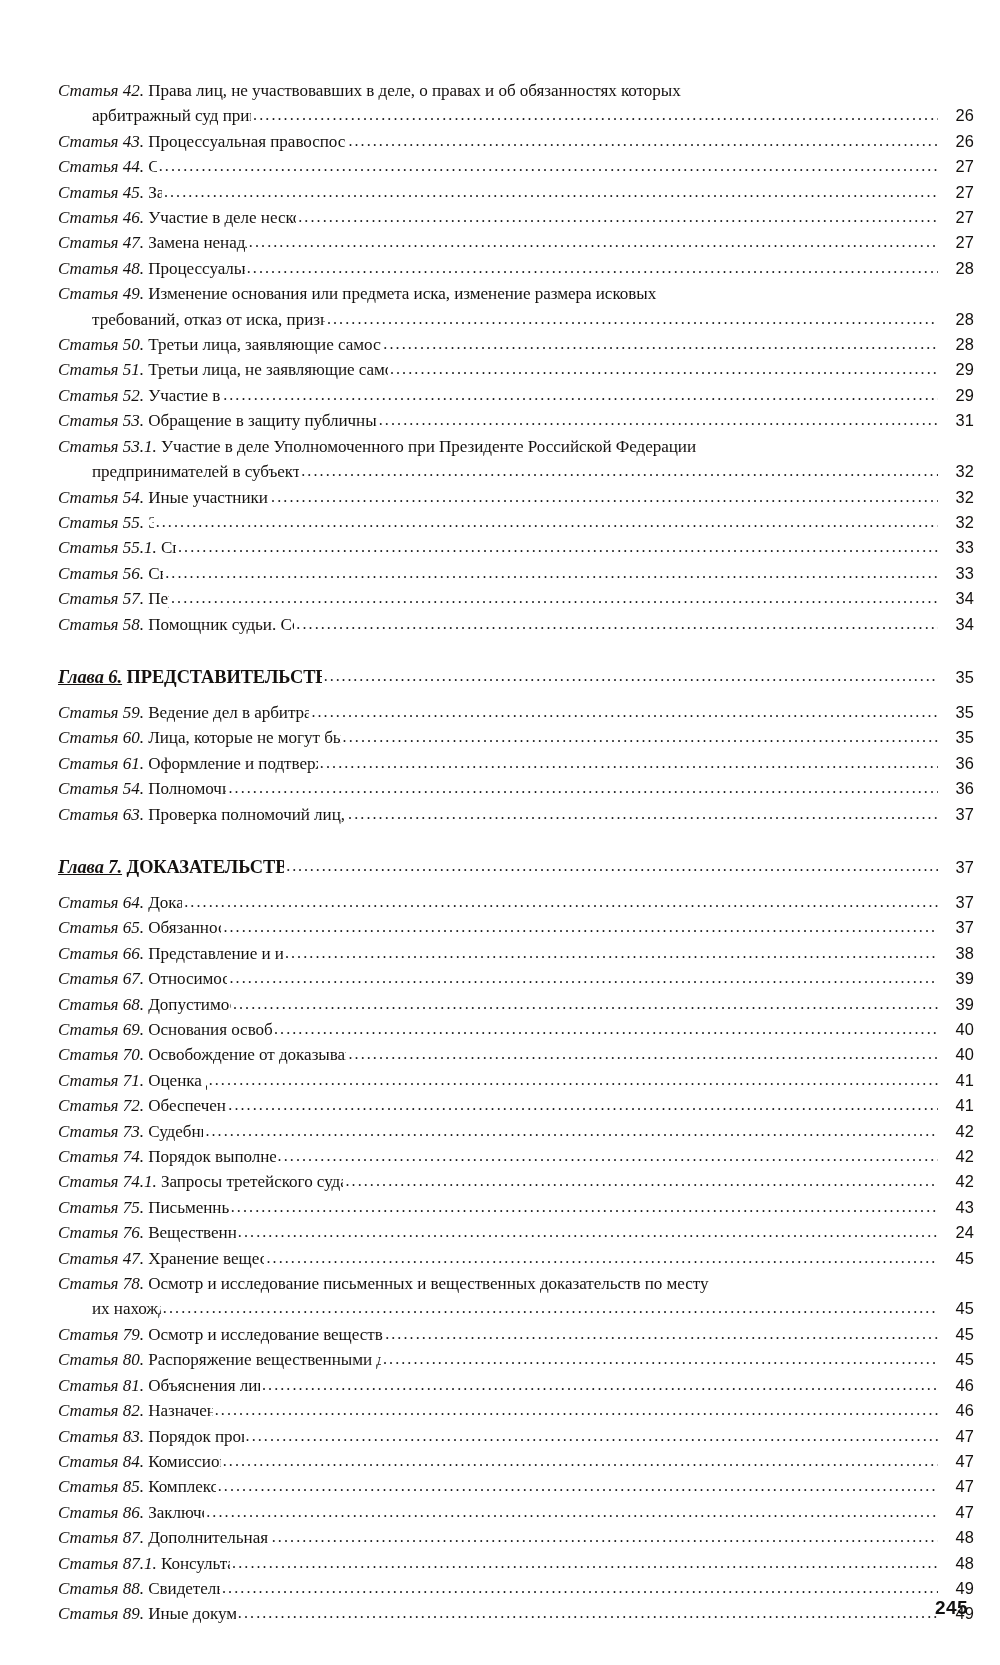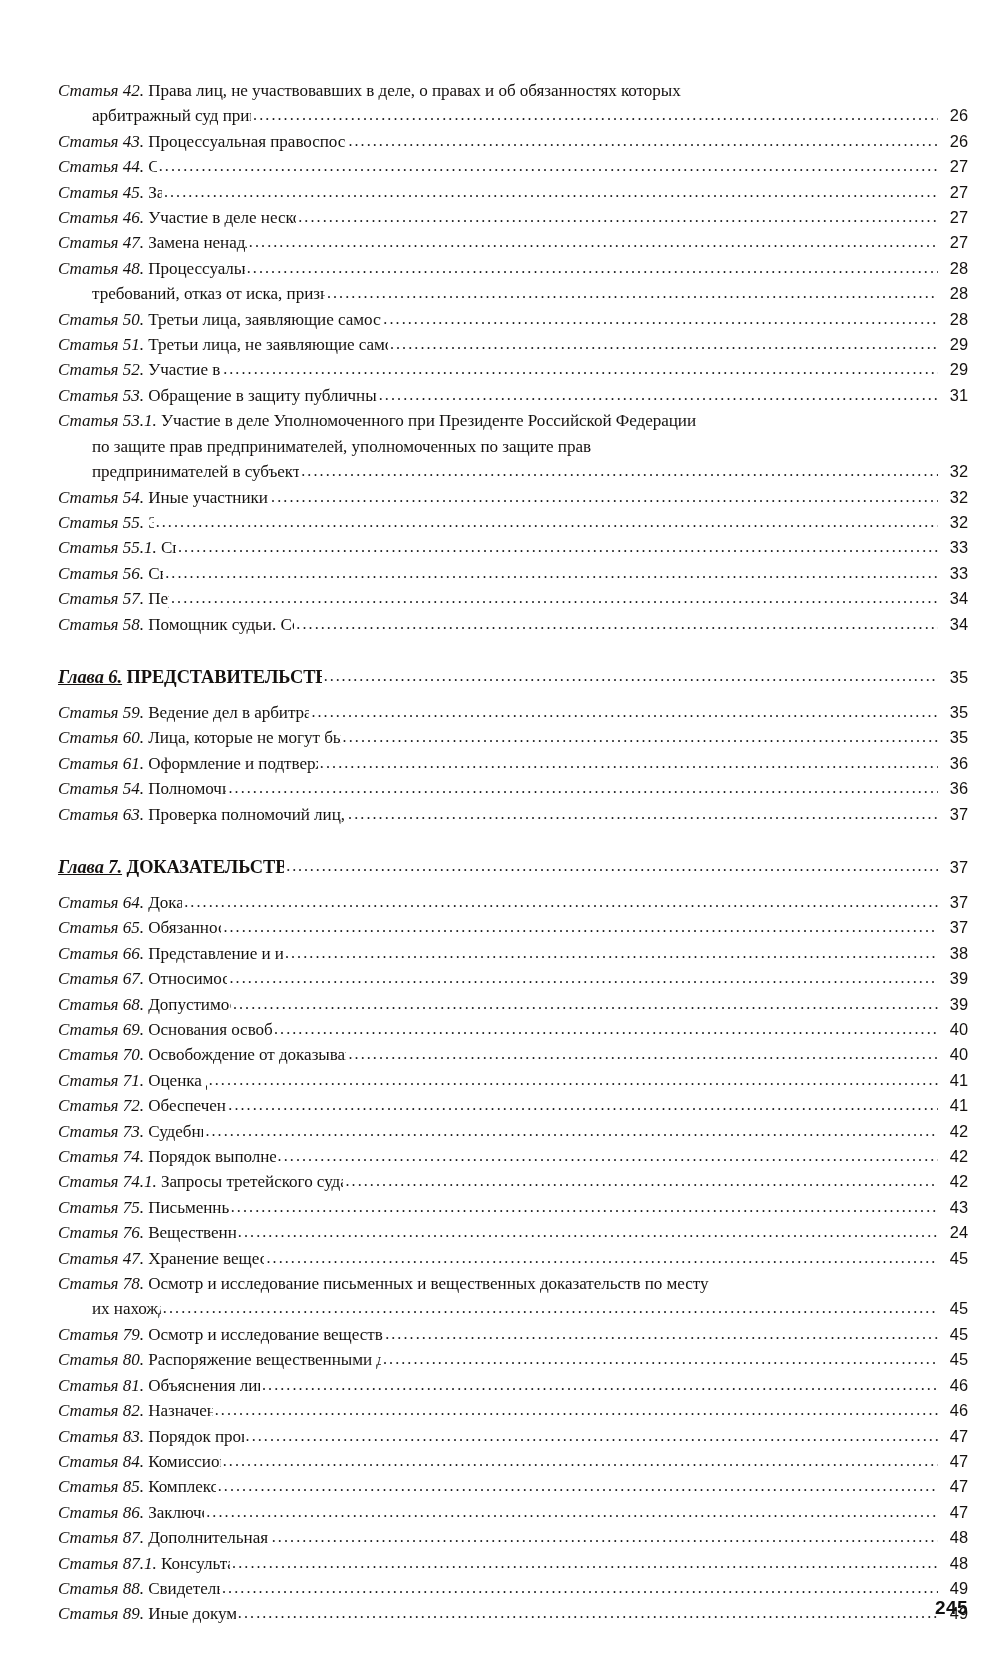--- a/index.html
+++ b/index.html
@@ -57,21 +57,21 @@
     color: #1a1a1a;
     letter-spacing: 2.1px;
     font-size: 16px;
   }
   .entry .leader::after {
     content: "........................................................................................................................................................................................................";
   }
 
   .entry .page {
     flex: 0 0 auto;
-    text-align: center;
+    text-align: right;
     min-width: 30px;
     padding-left: 5px;
     font-family: "Liberation Sans", "DejaVu Sans", sans-serif;
     font-size: 16.4px;
     letter-spacing: 0.1px;
   }
 
   
   .art-no {
     font-style: italic;
@@ -171,20 +171,23 @@
       <div class="entry">
         <span class="label"><span class="art-no">Статья 47.</span> <span class="art-title">Замена ненадлежащего ответчика</span></span>
         <span class="leader"></span>
         <span class="page">27</span>
       </div>
       <div class="entry">
         <span class="label"><span class="art-no">Статья 48.</span> <span class="art-title">Процессуальное правопреемство</span></span>
         <span class="leader"></span>
         <span class="page">28</span>
       </div>
+      <div class="entry cont-first">
+        <span class="label"><span class="art-no">Статья 49.</span> <span class="art-title">Изменение основания или предмета иска, изменение размера исковых</span></span>
+      </div>
       <div class="entry cont-rest">
         <span class="label">требований, отказ от иска, признание иска, мировое соглашение</span>
         <span class="leader"></span>
         <span class="page">28</span>
       </div>
       <div class="entry">
         <span class="label"><span class="art-no">Статья 50.</span> <span class="art-title">Третьи лица, заявляющие самостоятельные требования относительно предмета спора</span></span>
         <span class="leader"></span>
         <span class="page">28</span>
       </div>
@@ -198,23 +201,20 @@
         <span class="leader"></span>
         <span class="page">29</span>
       </div>
       <div class="entry">
         <span class="label"><span class="art-no">Статья 53.</span> <span class="art-title">Обращение в защиту публичных интересов, прав и законных интересов других лиц</span></span>
         <span class="leader"></span>
         <span class="page">31</span>
       </div>
       <div class="entry cont-first">
         <span class="label"><span class="art-no">Статья 53.1.</span> <span class="art-title">Участие в деле Уполномоченного при Президенте Российской Федерации</span></span>
-      </div>
-      <div class="entry cont-first cont-rest">
-        <span class="label">по защите прав предпринимателей, уполномоченных по защите прав</span>
       </div>
       <div class="entry cont-rest">
         <span class="label">предпринимателей в субъектах Российской Федерации</span>
         <span class="leader"></span>
         <span class="page">32</span>
       </div>
       <div class="entry">
         <span class="label"><span class="art-no">Статья 54.</span> <span class="art-title">Иные участники арбитражного процесса</span></span>
         <span class="leader"></span>
         <span class="page">32</span>

